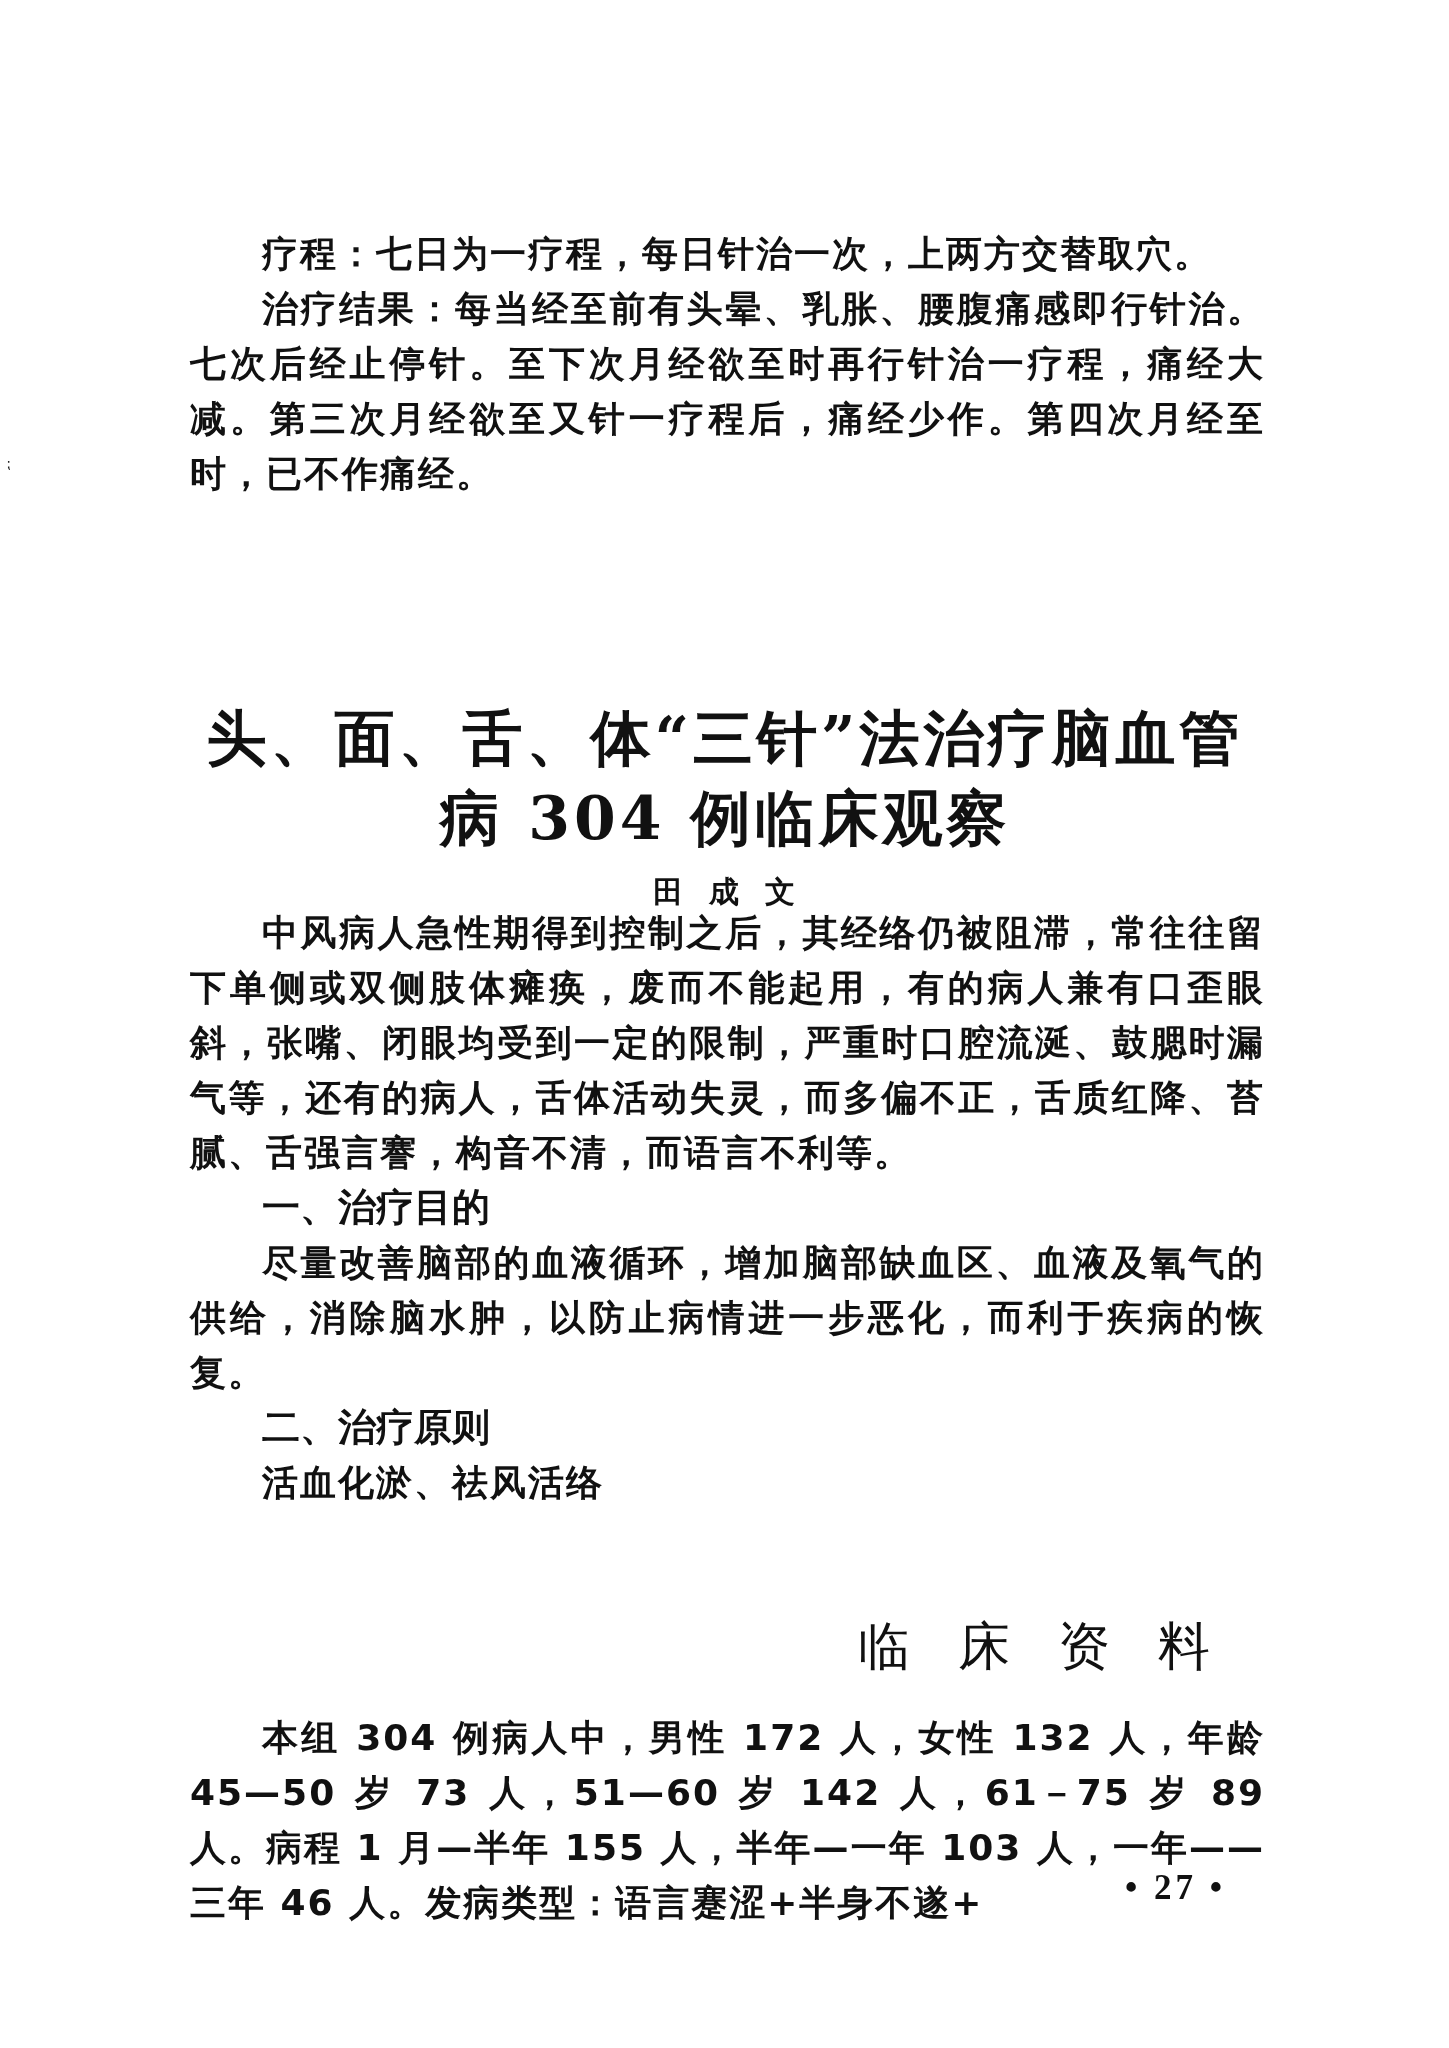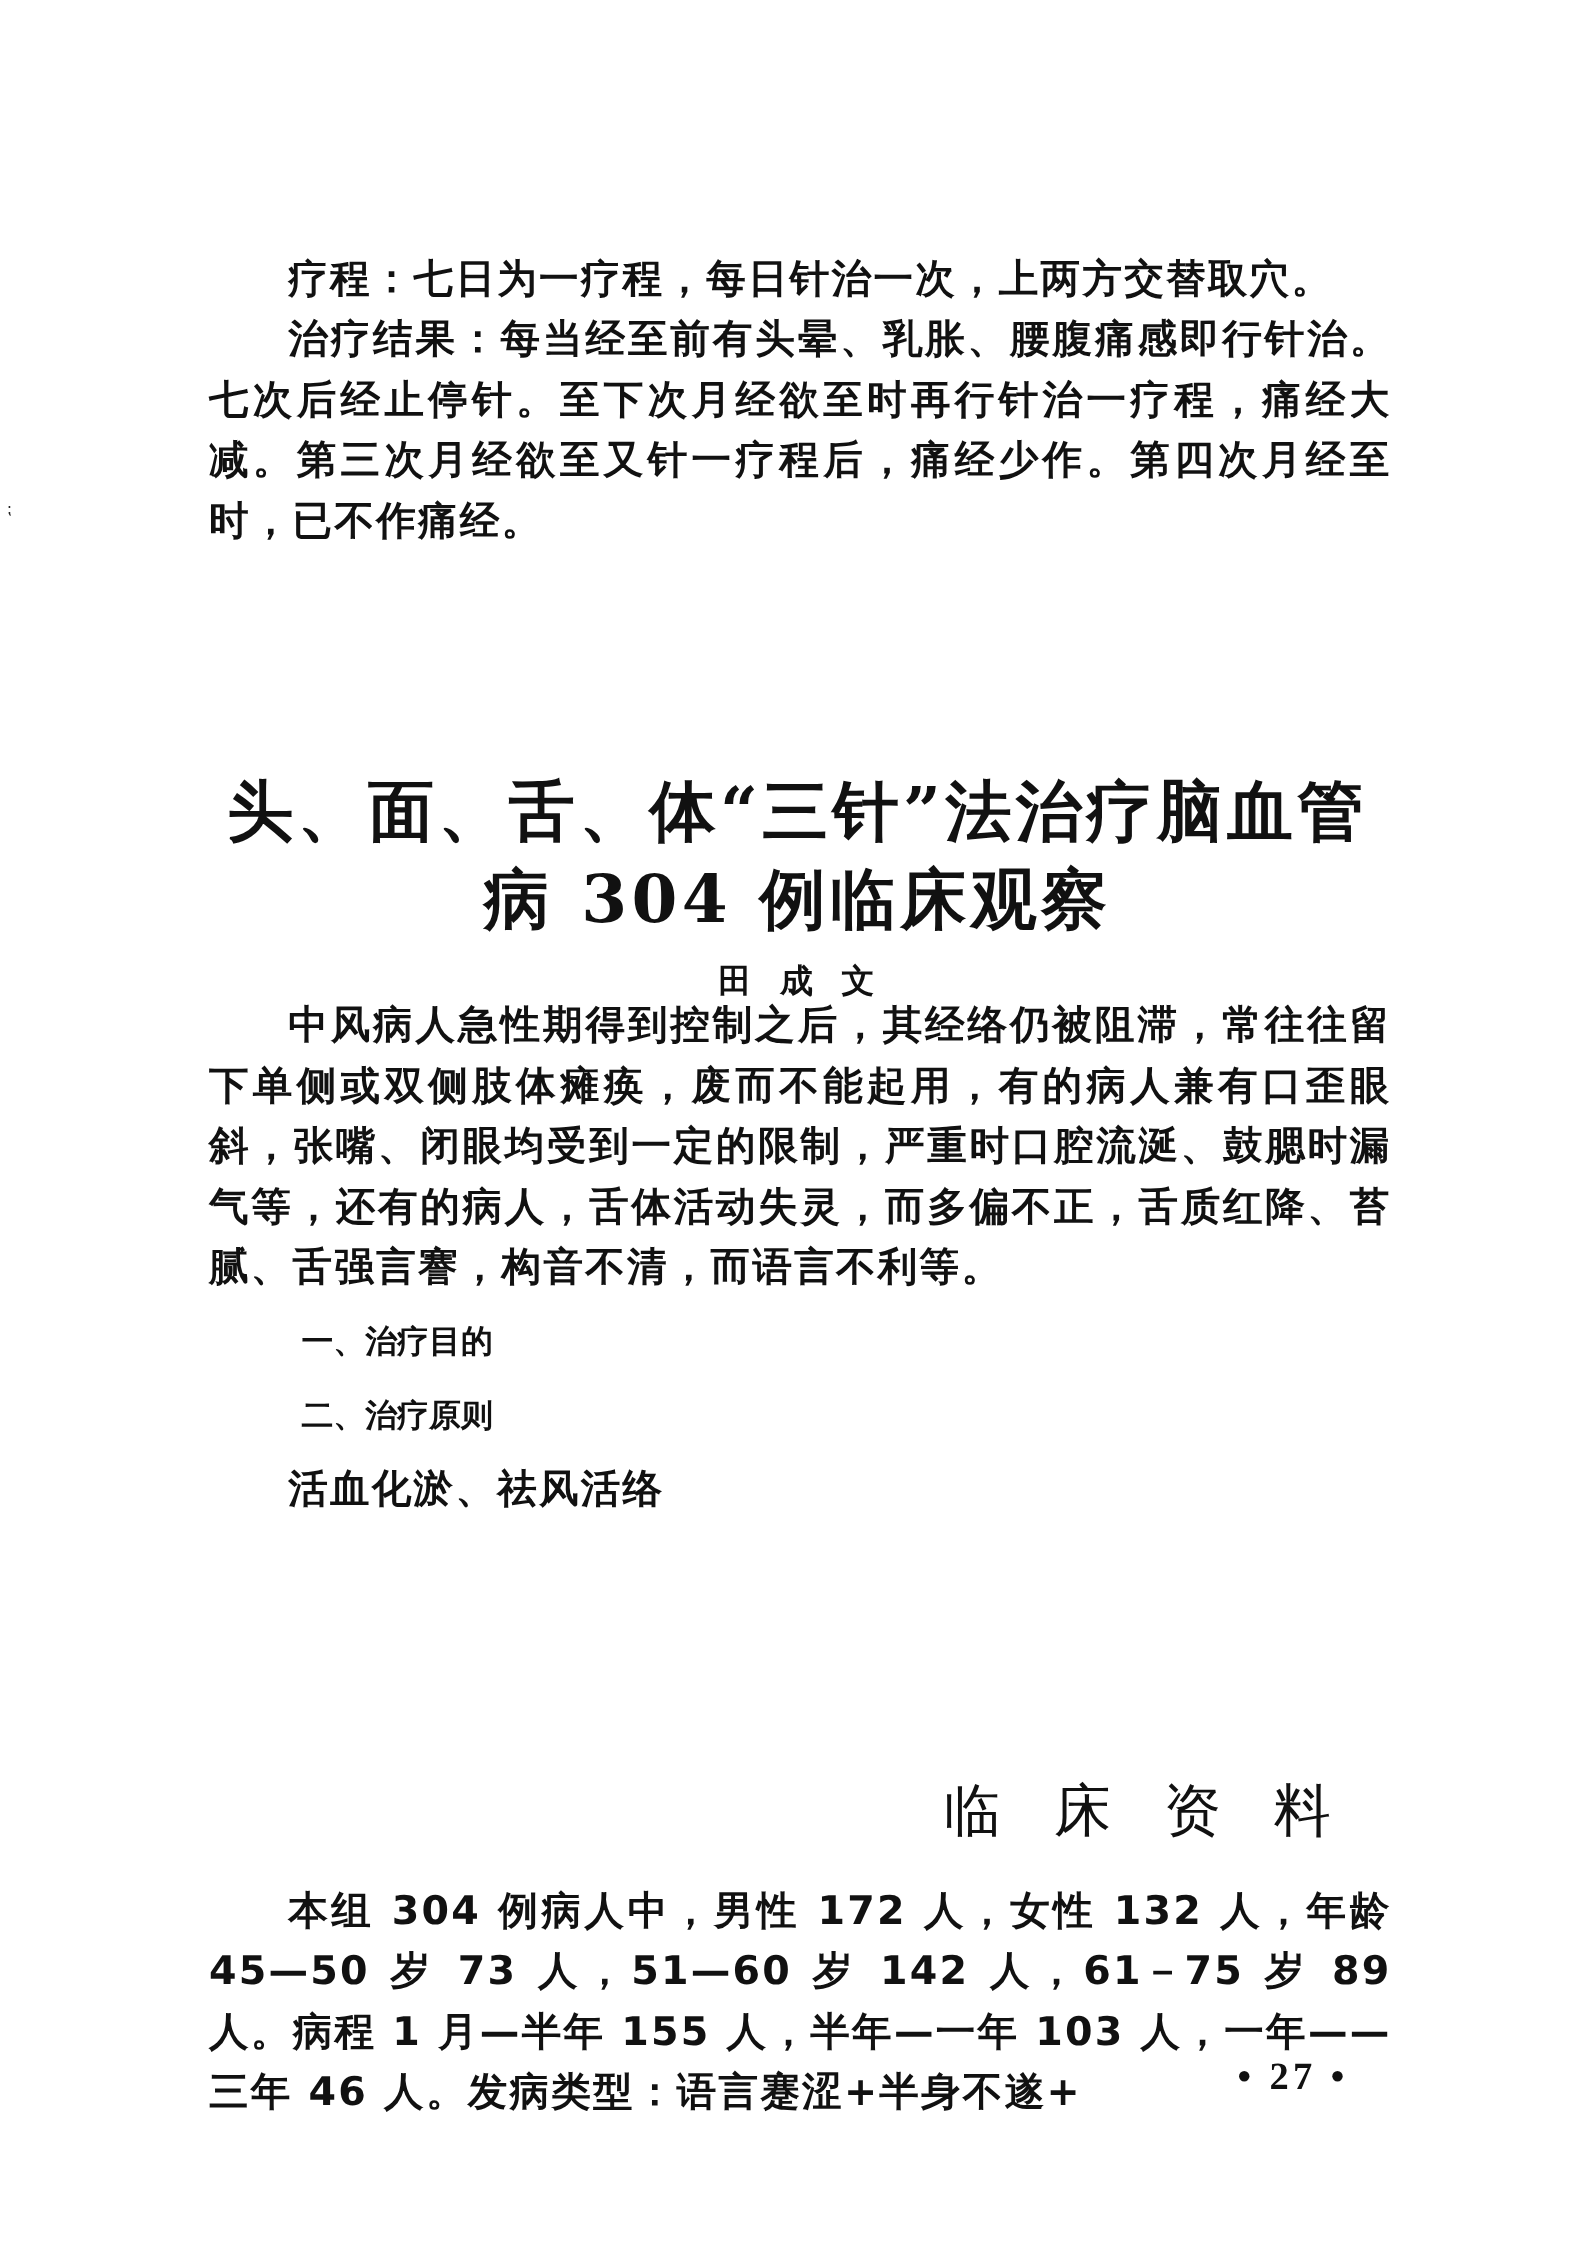--- a/index.html
+++ b/index.html
@@ -9,21 +9,21 @@
     color: #111111;
   }
   .page { position: absolute; left: 0; top: 0; width: 1449px; height: 2048px; }
   .block { position: absolute; left: 190px; width: 1075px; }
   .p {
     font-size: 36px; line-height: 55px; font-weight: bold;
     text-align: justify; text-align-last: left; margin: 0;
     letter-spacing: 2px;
   }
   .indent { text-indent: 72px; }
-  .sub { font-size: 29px; line-height: 55px; font-weight: bold; padding-left: 72px; margin: 12px; }
+  .sub { font-size: 38px; line-height: 55px; font-weight: bold; padding-left: 72px; margin: 0; }
   .title {
     position: absolute; left: 180px; width: 1090px; text-align: center;
     font-family: "DejaVu Serif", "Liberation Serif", serif;
     font-size: 60px; line-height: 80px; font-weight: bold; margin: 0; letter-spacing: 4px;
   }
   .author {
     position: absolute; left: 180px; width: 1090px; text-align: center;
     font-size: 30px; font-weight: bold; letter-spacing: 26px; margin: 12px;
   }
   .section-heading {
@@ -52,20 +52,21 @@
   </div>
 
   <h1 class="title" style="top:698px;">头、面、舌、体“三针”法治疗脑血管</h1>
   <h1 class="title" style="top:778px;">病 304 例临床观察</h1>
   <p class="author" style="top:860px;">田成文</p>
 
   <div class="block" style="top:905px;">
     <p class="p indent">中风病人急性期得到控制之后，其经络仍被阻滞，常往往留下单侧或双侧肢体瘫痪，废而不能起用，有的病人兼有口歪眼斜，张嘴、闭眼均受到一定的限制，严重时口腔流涎、鼓腮时漏气等，还有的病人，舌体活动失灵，而多偏不正，舌质红降、苔腻、舌强言謇，构音不清，而语言不利等。</p>
 
     <p class="sub">一、治疗目的</p>
+    <p class="p indent">尽量改善脑部的血液循环，增加脑部缺血区、血液及氧气的供给，消除脑水肿，以防止病情进一步恶化，而利于疾病的恢复。</p>
 
     <p class="sub">二、治疗原则</p>
     <p class="p indent">活血化淤、祛风活络</p>
   </div>
 
   <h2 class="section-heading" style="top:1612px;">临床资料</h2>
 
   <div class="block" style="top:1710px;">
     <p class="p indent">本组 304 例病人中，男性 172 人，女性 132 人，年龄 45—50 岁 73 人，51—60 岁 142 人，61－75 岁 89 人。病程 1 月—半年 155 人，半年—一年 103 人，一年——三年 46 人。发病类型：语言蹇涩+半身不遂+</p>
   </div>

